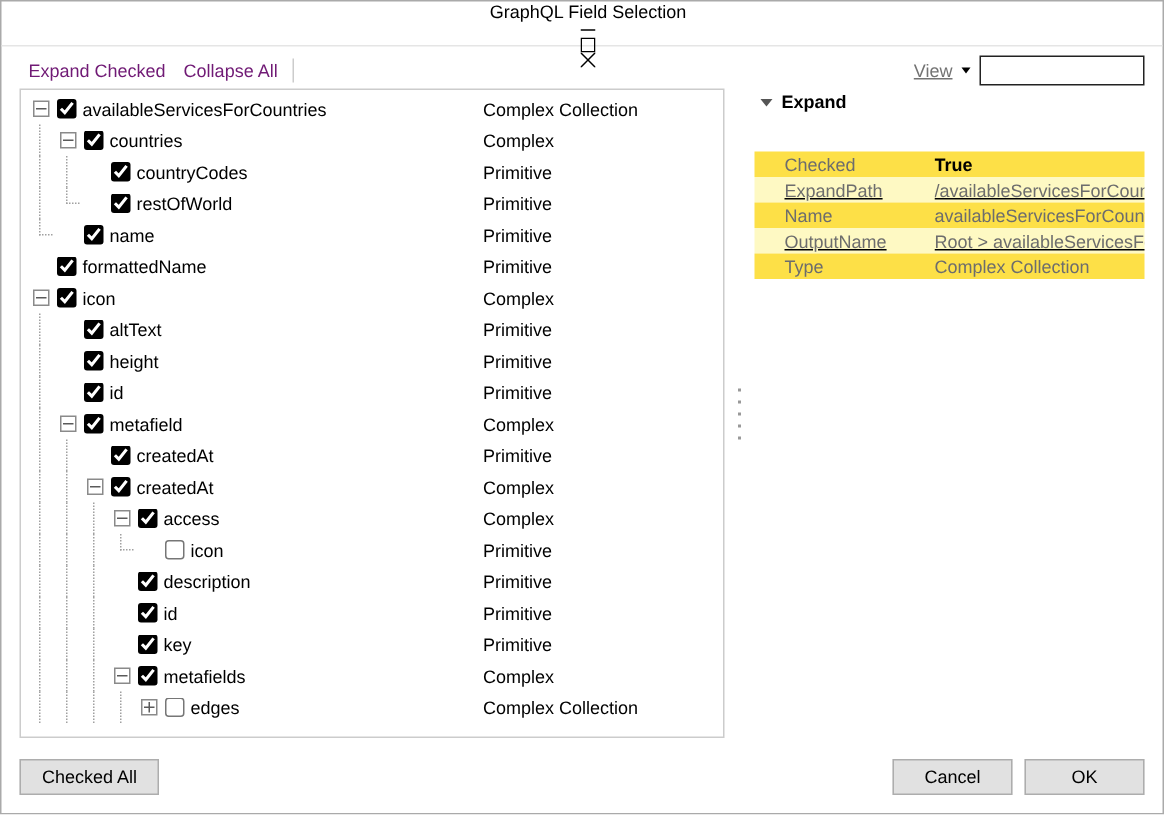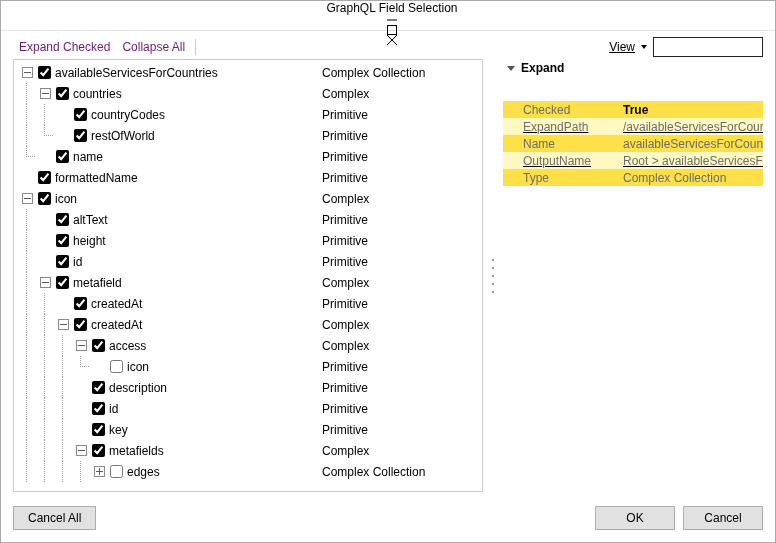--- a/index.html
+++ b/index.html
@@ -7,21 +7,21 @@
 .window { width: 776px; height: 543px; border: 1px solid #aaa; display: flex; flex-direction: column; background: #fff; }
 .titlebar { height: 30px; display: flex; align-items: center; padding-left: 8px; border-bottom: 1px solid #e5e5e5; flex-direction: column; }
 .titlebar .title { flex: 1; color: #000; }
 .titlebar .ctrl { width: 45px; height: 29px; display: flex; align-items: center; justify-content: center; color: #000; }
 .titlebar .ctrl svg { width: 10px; height: 10px; stroke: #000; stroke-width: 1; fill: none; }
 .body { flex: 1; display: flex; flex-direction: column; }
 .toolbar-row { display: flex; align-items: center; padding: 6px 12px 2px 12px; gap: 0; }
 .linkbtn { color: #701a75; padding: 2px 6px; cursor: pointer; }
 .sep { width: 1px; height: 16px; background: #ccc; margin: 0 4px; }
 .toolbar-spacer { flex: 1; }
-.view-label { color: #000000; padding: 0 4px; text-decoration: underline; }
+.view-label { color: #737373; padding: 0 4px; text-decoration: underline; }
 .dropdown-caret { display: inline-block; width: 0; height: 0; border-left: 3px solid transparent; border-right: 3px solid transparent; border-top: 4px solid #000; margin-left: 2px; vertical-align: middle; }
 .filter-input { width: 110px; height: 20px; border: 1px solid #222; padding: 1px 3px; }
 .main { flex: 1; display: flex; padding: 0 12px 6px 12px; gap: 8px; min-height: 0; }
 .tree-panel { flex: 1; border: 1px solid #ccc; display: flex; flex-direction: column; min-width: 0; overflow: hidden; }
 .tree-scroll { flex: 1; overflow-y: auto; position: relative; }
 .tree { padding: 2px 0 2px 4px; }
 .row { display: flex; align-items: center; height: 21px; white-space: nowrap; }
 .row .cell-left { flex: 1; display: flex; align-items: center; min-width: 0; }
 .row .cell-right { width: 160px; color: #000; }
 .ind { display: inline-block; width: 18px; height: 21px; display: inline-flex; align-items: center; justify-content: center; }
@@ -360,20 +360,20 @@
             </div>
             <div class="prop-row">
               <div class="k">Type</div>
               <div class="v">Complex Collection</div>
             </div>
           </div>
       </div>
     </div>
 
     <div class="button-row">
-      <button class="btn">Cancel All</button>
+      <button class="btn">Checked All</button>
       <span class="btn-row-spacer"></span>
+      <button class="btn">Cancel</button>
       <button class="btn">OK</button>
-      <button class="btn">Cancel</button>
     </div>
 
   </div>
 </div>
 
 </body></html>

